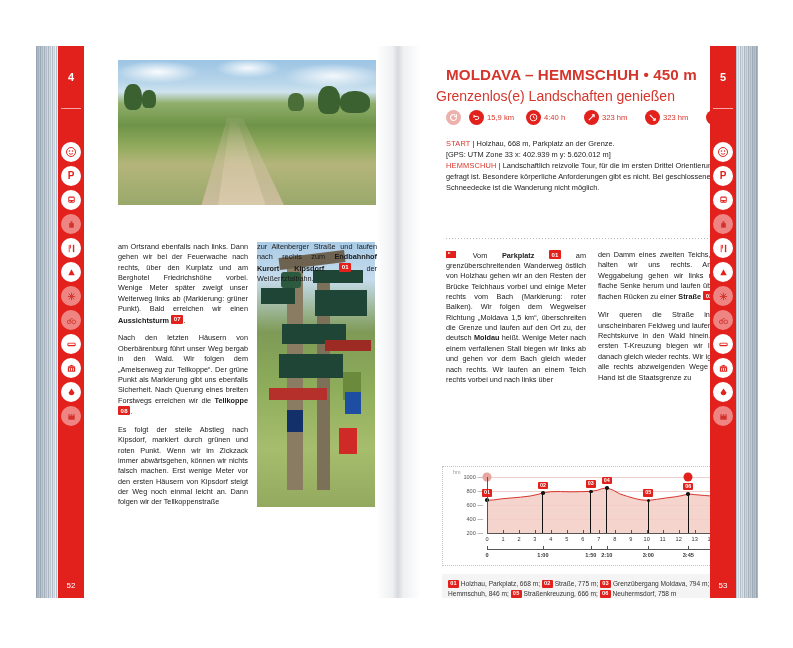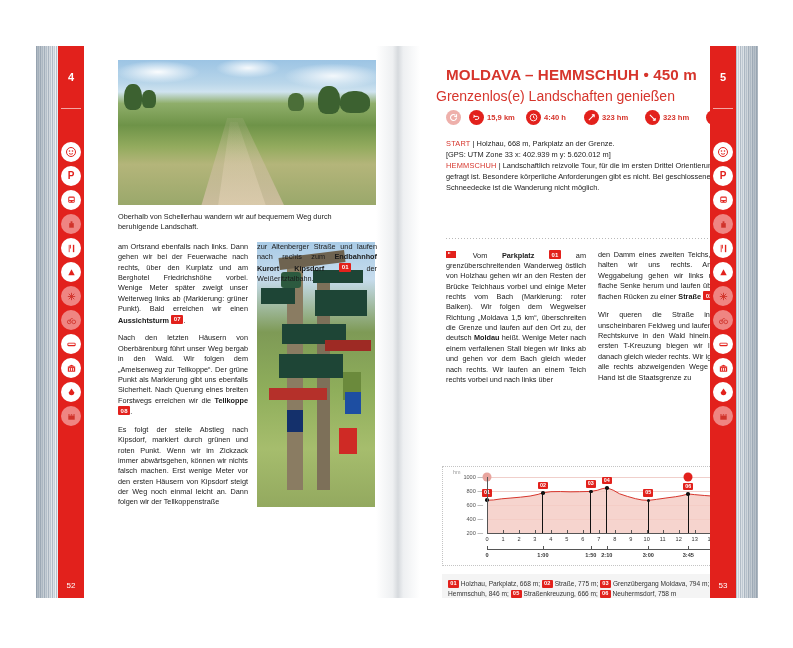--- a/index.html
+++ b/index.html
@@ -179,21 +179,21 @@
   .r-sub {
     position:absolute; left:24px; top:42px; width:290px;
     color:#d6352c; font-size:14px;
   }
 
   .facts {
     position:absolute; left:34px; top:64px; width:300px; height:22px;
   }
   .fact {
     position:absolute; display:flex; align-items:center; gap:3px;
-    font-size:7.6px; font-weight:bold; color:#d6352c;
+    font-size:7.6px; font-weight:normal; color:#d6352c;
   }
   .fbadge {
     width:15px; height:15px; border-radius:50%; background:#e2211c;
     display:flex; align-items:center; justify-content:center;
     color:#ffffff; flex:0 0 auto;
   }
   .fbadge.pale { background:#eeb0ab; }
   .fbadge svg { display:block; }
 
   .info {
@@ -383,21 +383,20 @@
           <div class="pt-sky-cloud"></div>
           <div class="pt-tree" style="left:6px;  top:24px; width:18px; height:26px;"></div>
           <div class="pt-tree" style="left:24px; top:30px; width:14px; height:18px;"></div>
           <div class="pt-tree" style="left:200px;top:26px; width:22px; height:28px;"></div>
           <div class="pt-tree" style="left:222px;top:31px; width:30px; height:22px;"></div>
           <div class="pt-tree" style="left:170px;top:33px; width:16px; height:18px; background:#4b6e38;"></div>
           <div class="pt-path"></div>
           <div class="pt-path2"></div>
         </div>
 
-        <div class="cap" style="left:34px; top:166px; width:250px;">Oberhalb von Schellerhau wandern wir auf bequemem Weg durch beruhigende Landschaft.</div>
 
         <div class="photo photo-bottom">
           <div style="position:absolute;left:30px;top:18px;width:16px;height:230px;background:#8a7c62;"></div>
           <div style="position:absolute;left:60px;top:30px;width:13px;height:218px;background:#7d7059;"></div>
           <div style="position:absolute;left:22px;top:12px;width:66px;height:12px;background:#6e6350;transform:rotate(-7deg);"></div>
           <div style="position:absolute;left:4px;top:46px;width:34px;height:16px;background:#1e4536;"></div>
           <div style="position:absolute;left:56px;top:28px;width:50px;height:13px;background:#1e4536;"></div>
           <div style="position:absolute;left:58px;top:48px;width:52px;height:26px;background:#1e4536;"></div>
           <div style="position:absolute;left:25px;top:82px;width:64px;height:20px;background:#1e4536;"></div>
           <div style="position:absolute;left:68px;top:98px;width:46px;height:11px;background:#9e2a24;"></div>

